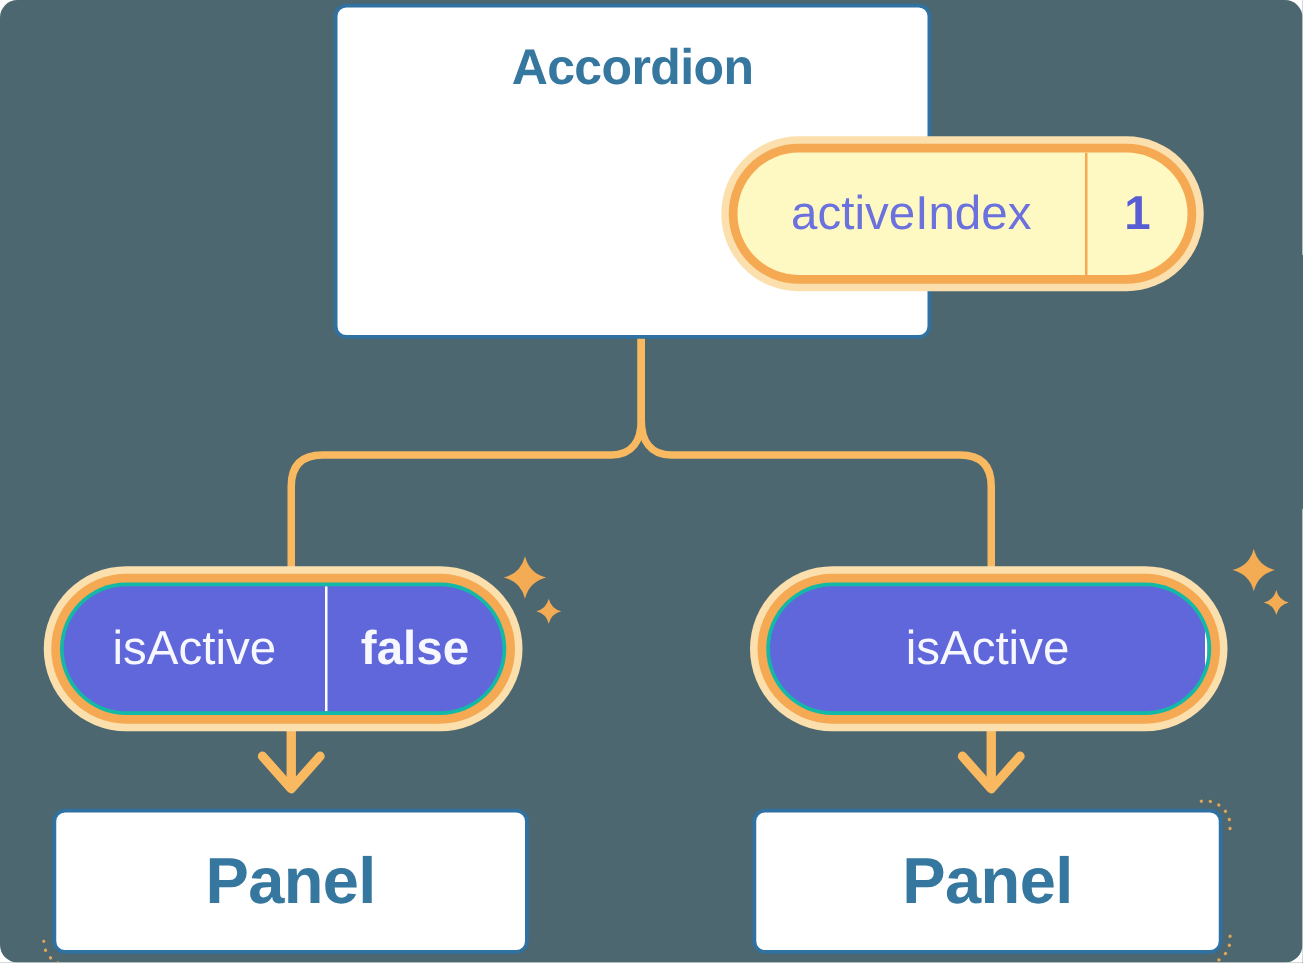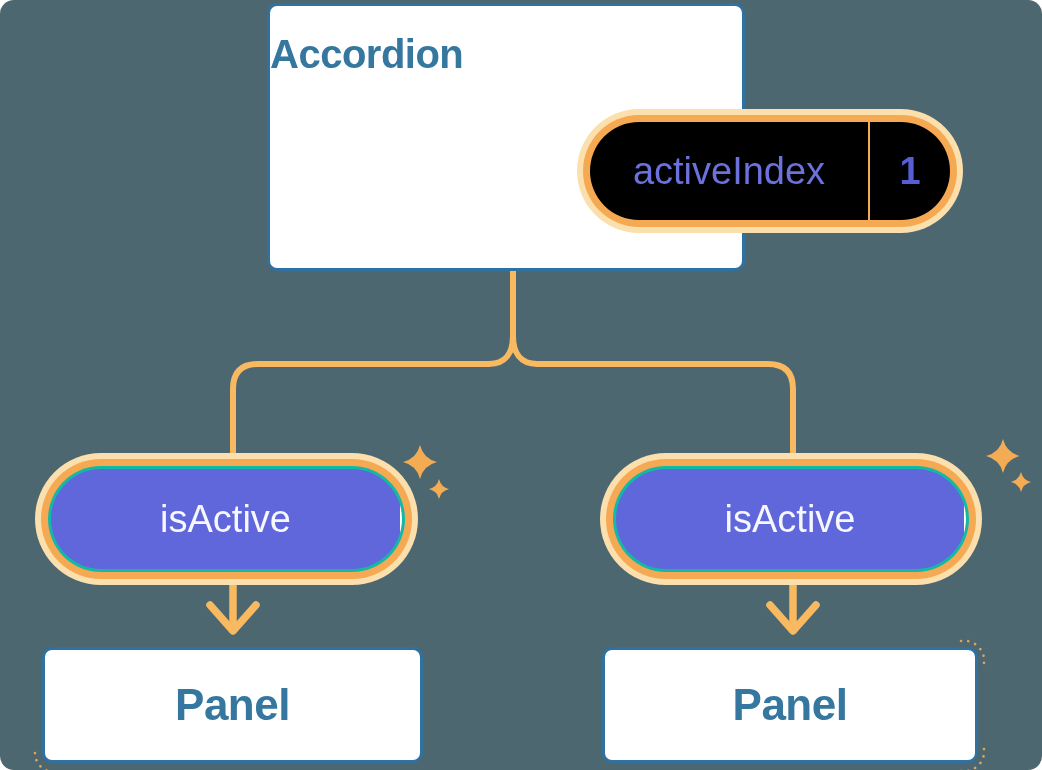--- a/index.html
+++ b/index.html
@@ -12,47 +12,47 @@
   svg.layer{z-index:0;}
   .node-layer{z-index:1;}
 
   
   .card{
     position:absolute;box-sizing:border-box;background:var(--card-bg,#ffffff);
     border:3px solid var(--card-border,#2F71A0);border-radius:10px;
   }
   .accordion-card{left:267px;top:3px;width:478px;height:268px;}
   .accordion-title{
-    position:absolute;left:0;right:0;top:26px;text-align:left;
+    position:absolute;left:0;right:0;top:26px;text-align:center;
     font-size:40px;font-weight:600;letter-spacing:-0.5px;
     color:var(--heading,#35779F);
   }
   .panel-card{
     top:647px;height:116px;display:flex;align-items:center;justify-content:center;
-    font-size:44px;font-weight:600;letter-spacing:-0.5px;color:var(--heading,#35779F);
+    font-size:52px;font-weight:600;letter-spacing:-0.5px;color:var(--heading,#35779F);
   }
   .panel-left{left:42px;width:381px;}
   .panel-right{left:602px;width:376px;}
 
   
   .pill-glow{
     position:absolute;box-sizing:border-box;border-radius:999px;
     background:var(--accent-orange-light,#FBDFAD);padding:6px;
   }
   .pill-ring{
     box-sizing:border-box;height:100%;border-radius:999px;
     background:var(--accent-orange,#F5A952);padding:7px;
   }
   .pill-white{
     box-sizing:border-box;height:100%;border-radius:999px;
     background:#14b8a6;padding:3px;
   }
   .pill-body{
     box-sizing:border-box;height:100%;border-radius:999px;overflow:hidden;
-    display:flex;align-items:stretch;background:#000000;
+    display:flex;align-items:stretch;background:#fef9c3;
   }
   .pill-body.purple{background:var(--pill-purple,#6067DA);}
   .pill-label{
     flex:1;display:flex;align-items:center;justify-content:center;
     font-size:38px;color:var(--purple-text,#6B71DD);
   }
   .pill-body.purple .pill-label{color:var(--pill-text-light,#F7F7FF);}
   .pill-value{
     display:flex;align-items:center;justify-content:center;
     font-size:38px;font-weight:700;color:var(--purple-text-bold,#575ED3);
@@ -118,20 +118,21 @@
         </div>
       </div>
     </div>
 
     <div class="pill-glow prop-pill-left">
       <div class="pill-ring">
         <div class="pill-white">
           <div class="pill-body purple">
             <div class="pill-label">isActive</div>
             <div class="divider white"></div>
+            <div class="pill-value">false</div>
           </div>
         </div>
       </div>
     </div>
 
     <div class="pill-glow prop-pill-right">
       <div class="pill-ring">
         <div class="pill-white">
           <div class="pill-body purple">
             <div class="pill-label">isActive</div>

